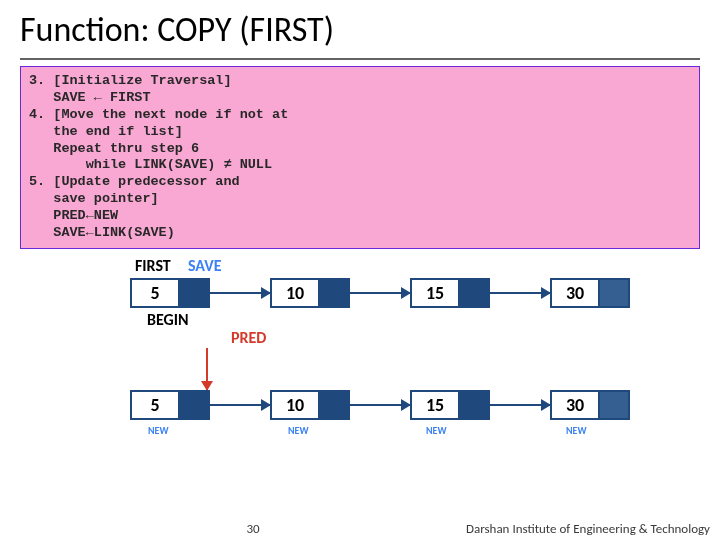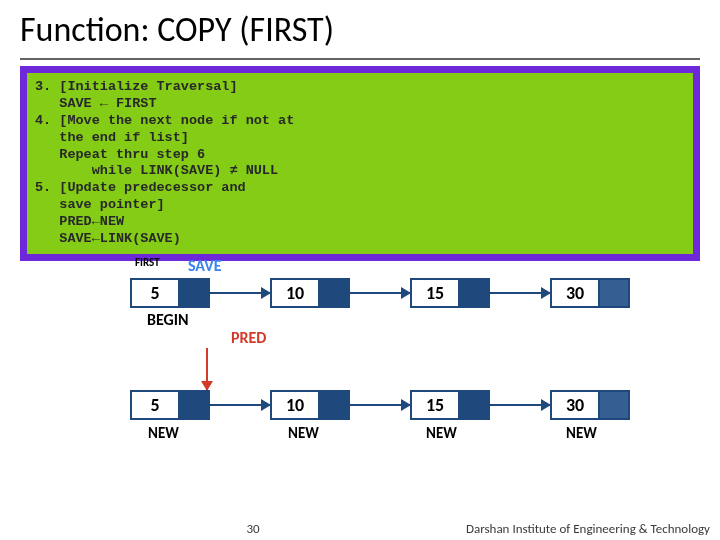--- a/index.html
+++ b/index.html
@@ -13,35 +13,35 @@
     font-size: 34px; font-weight: 400;
     padding: 9px 20px 8px 20px; color: #000;
   }
   .divider {
     height: 2px; background: #646363; margin: 0 20px 6px 20px;
   }
   .codecols {
     display: flex; gap: 8px; padding: 0 20px;
   }
   .codebox {
-    flex: 1; background: #84cc16; border: 7px solid #6d28d9;
+    flex: 1; background: #f9a8d4; border: 1px solid #6d28d9;
     padding: 6px 8px;
     font-family: Consolas, 'Courier New', monospace;
     font-size: 13.5px; color: #282828; line-height: 1.25;
     font-weight: bold; white-space: pre;
   }
   .chain {
     position: absolute; top: 278px; left: 130px; right: 40px;
   }
   .chain-row {
     display: flex; align-items: center; height: 30px; position: relative;
   }
   .first-label {
     position: absolute; left: 5px; top: -22px;
-    font-family: Calibri, Arial; font-weight: bold; font-size: 11px; color: #000;
+    font-family: Calibri, Arial; font-weight: bold; font-size: 16px; color: #000;
   }
   .save-label {
     position: absolute; left: 58px; top: -22px;
     font-family: Calibri, Arial; font-weight: bold; font-size: 16px; color: #3b82f6;
   }
   .begin-label {
     position: absolute; left: 17px; top: 32px;
     font-family: Calibri, Arial; font-weight: bold; font-size: 16px; color: #000;
   }
   .pred-label {
@@ -77,21 +77,21 @@
   }
   .red-arrow::after {
     content: ""; position: absolute; bottom: -1px; left: -5px;
     border-top: 10px solid #d33a2a;
     border-left: 6px solid transparent;
     border-right: 6px solid transparent;
   }
   .chain2 { margin-top: 82px; }
   .new-lbls {
     display: flex; margin-top: 4px;
-    font-family: Calibri, Arial; font-weight: bold; font-size: 15px; color: #000000;
+    font-family: Calibri, Arial; font-weight: bold; font-size: 10px; color: #3b82f6;
   }
   .new-lbls span { display: inline-block; text-align: left; }
   .footer {
     position: absolute; bottom: 4px; left: 0; right: 0;
     display: flex; align-items: center;
     font-family: Calibri, Arial; font-size: 13px; color: #3a3a3a;
     padding: 0 10px;
   }
   .footer .left { flex: 0 0 auto; }
   .footer .page { flex: 1; text-align: center; margin-left: 30px; }

